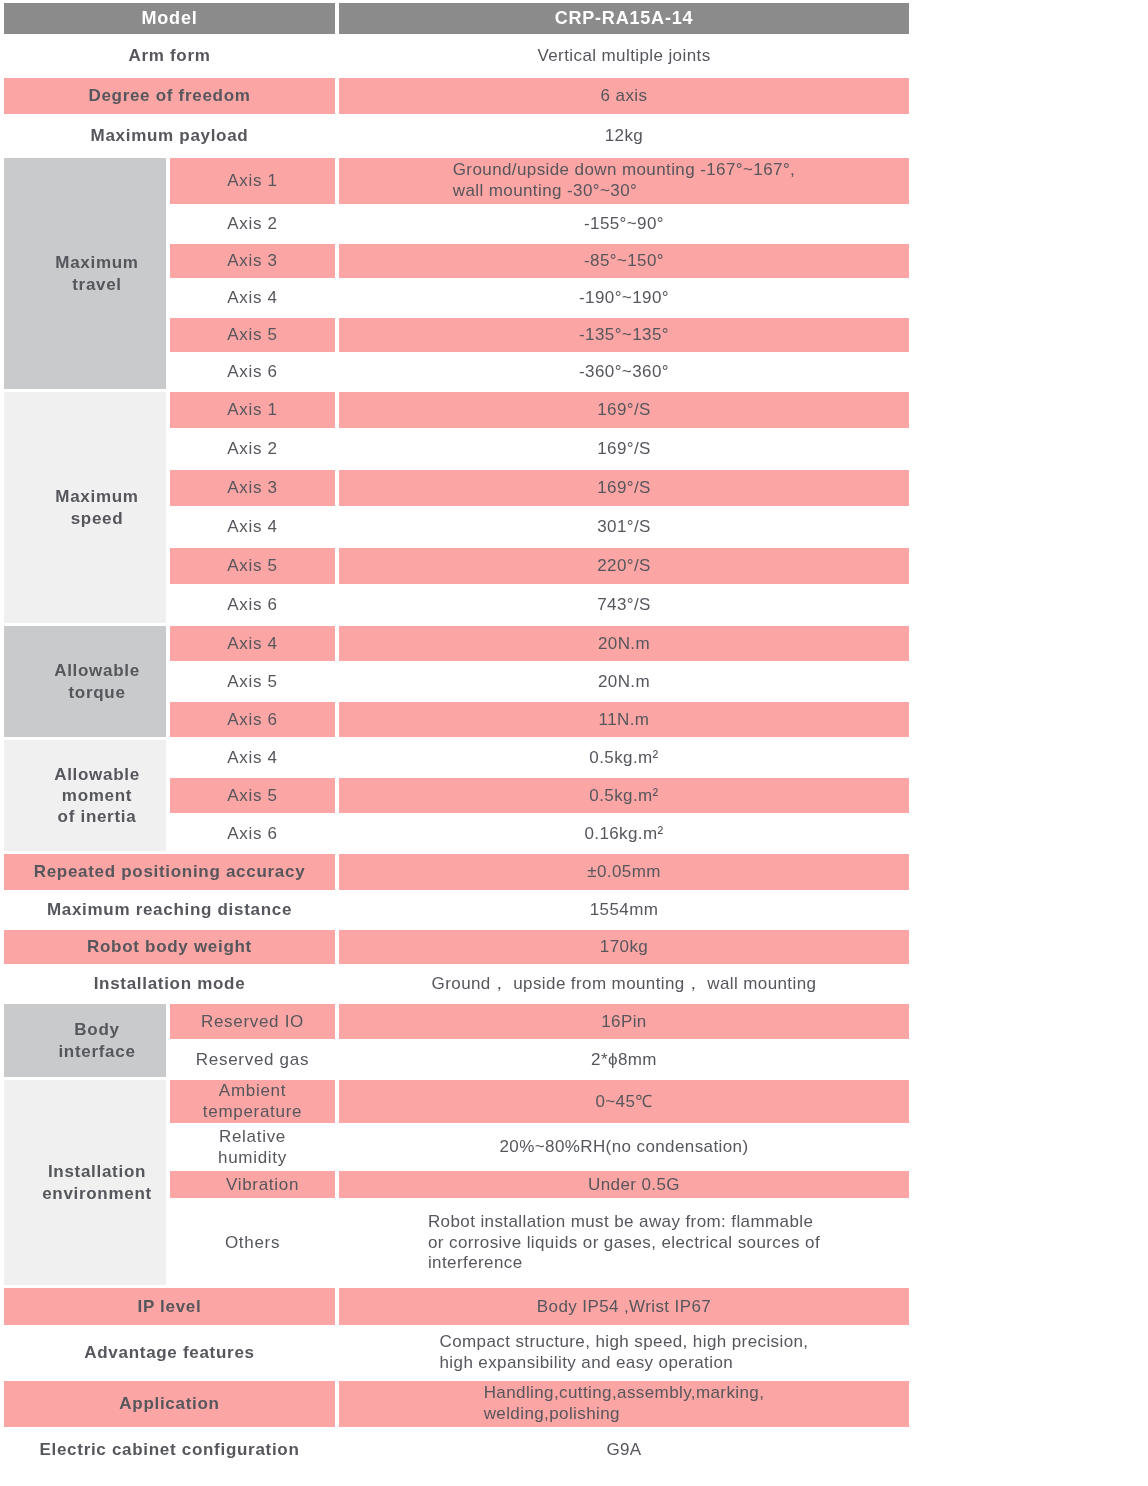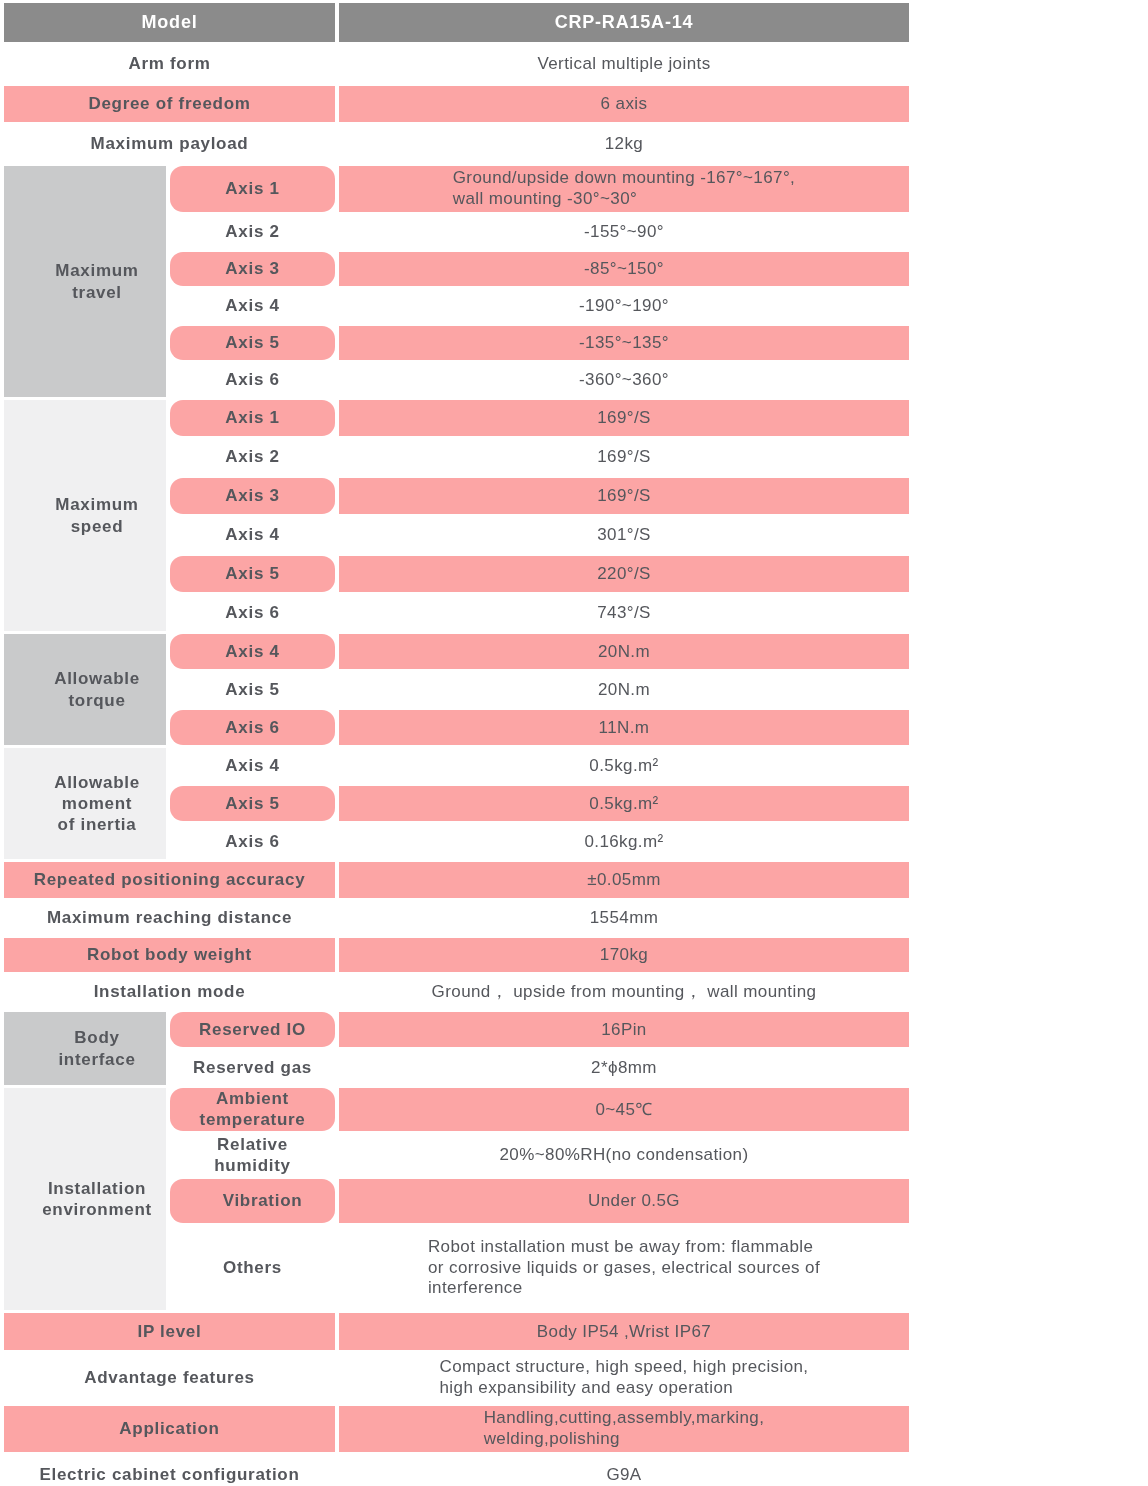--- a/index.html
+++ b/index.html
@@ -45,42 +45,41 @@
   }
   
   td.grp{
     font-weight:bold;
     letter-spacing:0.7px;
     white-space:pre-line;
     padding-left:24px;
   }
   
   td.axl{
-    font-weight:bold;
+    font-weight:normal;
     letter-spacing:0.7px;
     white-space:pre-line;
-    border-radius:13px;
   }
   
   td.val{ font-weight:normal; }
   
   .g  {background:#fca5a5;}   
   .gd {background:#c9cacb;}   
   .gl {background:#f0f0f1;}   
   
   span.blk{
     display:inline-block;
     text-align:left;
     white-space:pre-line;
     line-height:1.22;
   }
   
-  tr.h30 td{height:44px;padding-left:20px;} tr.h34 td{height:34px;} tr.h35 td{height:35px;}
+  tr.h30 td{height:27px;padding-left:20px;} tr.h34 td{height:34px;} tr.h35 td{height:35px;}
   tr.h36 td{height:36px;} tr.h37 td{height:37px;} tr.h38 td{height:38px;}
-  tr.h40 td{height:40px;} tr.h42 td{height:39px;}
+  tr.h40 td{height:40px;} tr.h42 td{height:31px;}
   tr.h46 td{height:46px;} tr.h50 td{height:50px;} tr.h84 td{height:84px;}
 </style>
 </head>
 <body>
 
 <div class="page">
   <table class="spec">
     <colgroup>
         <col class="cA">
         <col class="cB">

